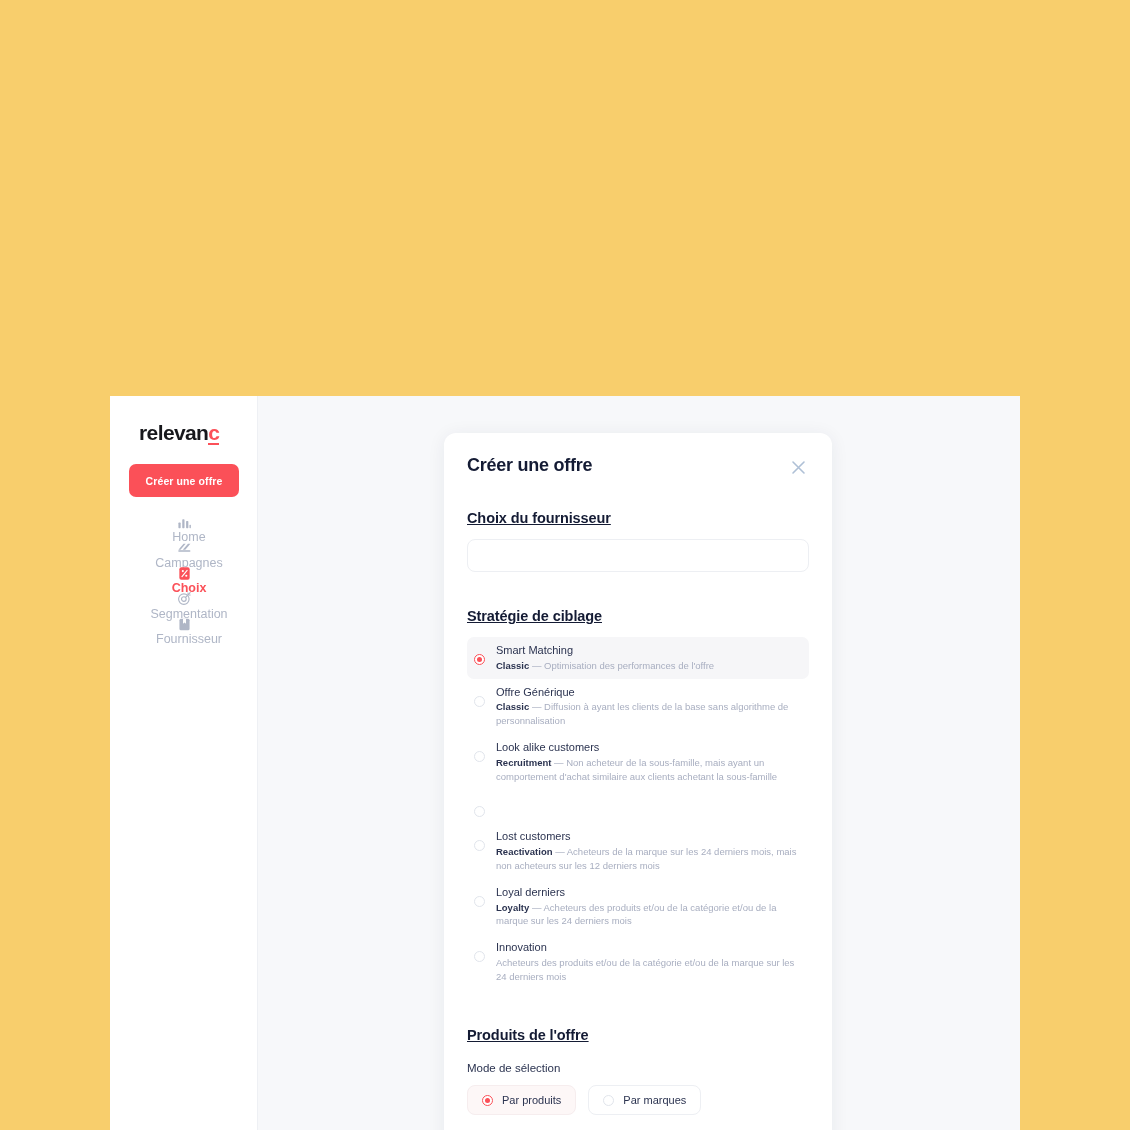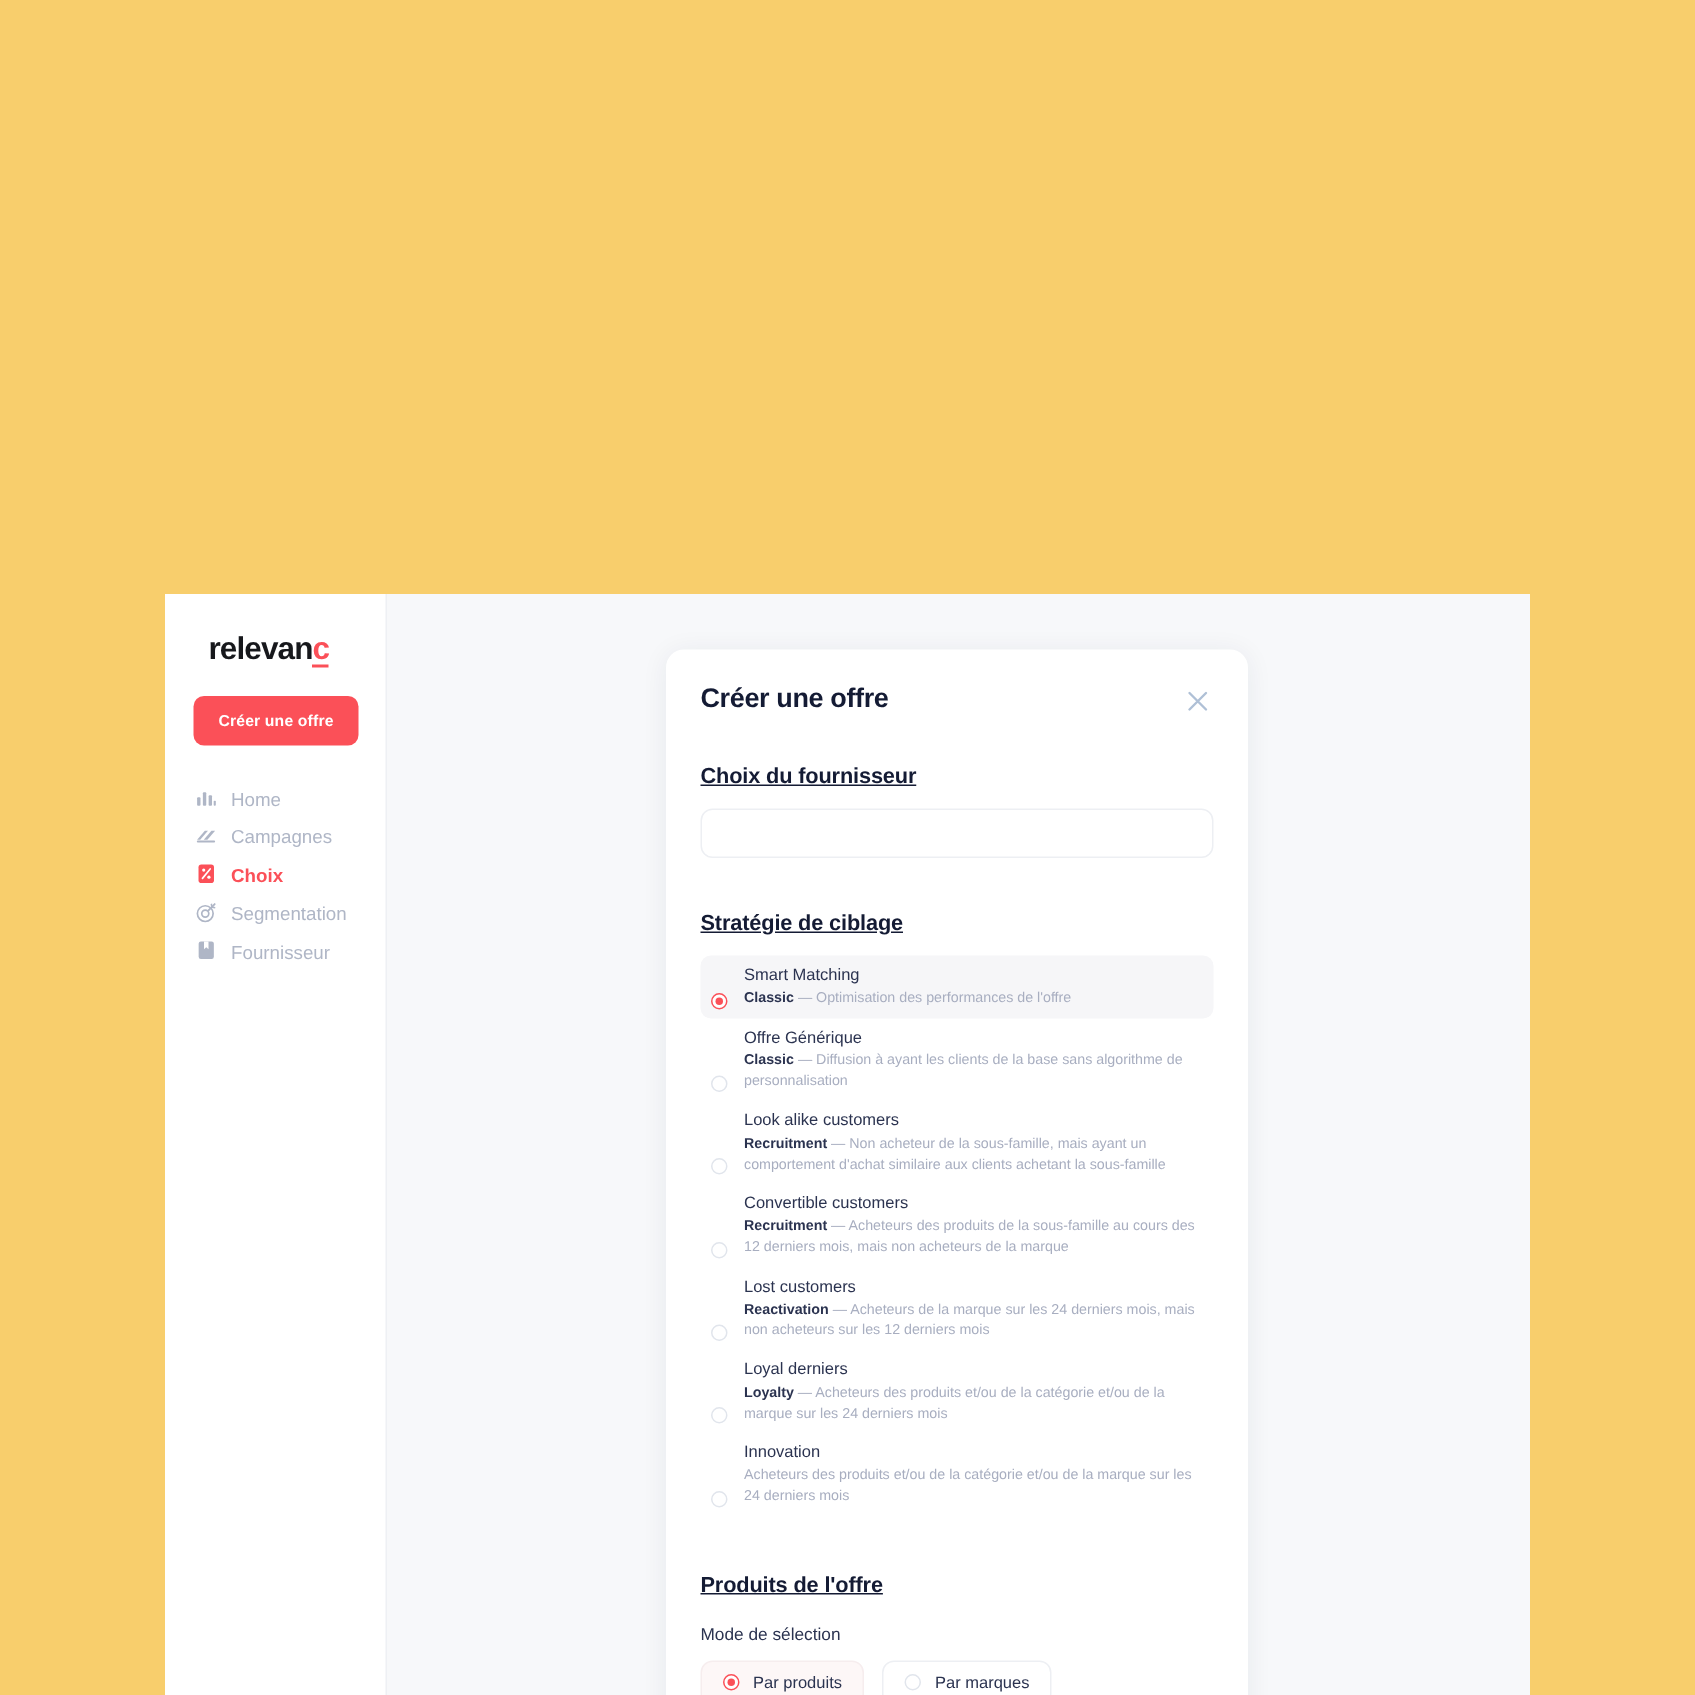--- a/index.html
+++ b/index.html
@@ -44,25 +44,26 @@
     color:#FFFFFF;
     border:none; border-radius:7px;
     font-family:"Liberation Sans", sans-serif;
     font-size:10.5px; font-weight:700;
     letter-spacing:0.1px;
     cursor:pointer;
     display:flex; align-items:center; justify-content:center;
   }
   #nav { position:absolute; left:19px; top:118px; width:120px; }
   .nav-item {
-    display:flex; align-items:flex-end;
+    display:flex; align-items:center;
     height:25.5px;
     color:#AFB6C6;
     font-size:12.5px;
     cursor:pointer;
+    flex-direction:column;
   }
   .nav-item .nav-ico {
     width:16px; height:16px;
     margin-right:9px;
     display:flex; align-items:center; justify-content:center;
     flex:0 0 16px;
   }
   .nav-item .nav-ico svg { display:block; }
   .nav-item.active { color:#FB5058; font-weight:700; }
 
@@ -106,21 +107,21 @@
     font-family:"Liberation Sans", sans-serif;
     font-size:11.5px; color:#141B34;
     padding:0 11px;
     outline:none;
   }
   .s-strategie { margin-top:36px; }
 
   
   #strategy-list { margin-top:13px; }
   .opt {
-    display:flex; align-items:flex-end;
+    display:flex; align-items:flex-start;
     padding:6px 8px 6px 7px;
     border-radius:7px;
     cursor:pointer;
   }
   .opt.selected { background:#F6F6F8; }
   .radio {
     flex:0 0 11px;
     width:11px; height:11px;
     border-radius:50%;
     border:1px solid #E1E5EC;
@@ -283,24 +284,20 @@
             </div>
             <div class="opt">
               <span class="radio"></span>
               <div class="opt-text">
                 <div class="opt-name">Look alike customers</div>
                 <div class="opt-desc"><span class="tag">Recruitment</span><span> — </span><span>Non acheteur de la sous-famille, mais ayant un comportement d'achat similaire aux clients achetant la sous-famille</span></div>
               </div>
             </div>
             <div class="opt">
               <span class="radio"></span>
-              <div class="opt-text">
-                <div class="opt-name">Convertible customers</div>
-                <div class="opt-desc"><span class="tag">Recruitment</span><span> — </span><span>Acheteurs des produits de la sous-famille au cours des 12 derniers mois, mais non acheteurs de la marque</span></div>
-              </div>
             </div>
             <div class="opt">
               <span class="radio"></span>
               <div class="opt-text">
                 <div class="opt-name">Lost customers</div>
                 <div class="opt-desc"><span class="tag">Reactivation</span><span> — </span><span>Acheteurs de la marque sur les 24 derniers mois, mais non acheteurs sur les 12 derniers mois</span></div>
               </div>
             </div>
             <div class="opt">
               <span class="radio"></span>

